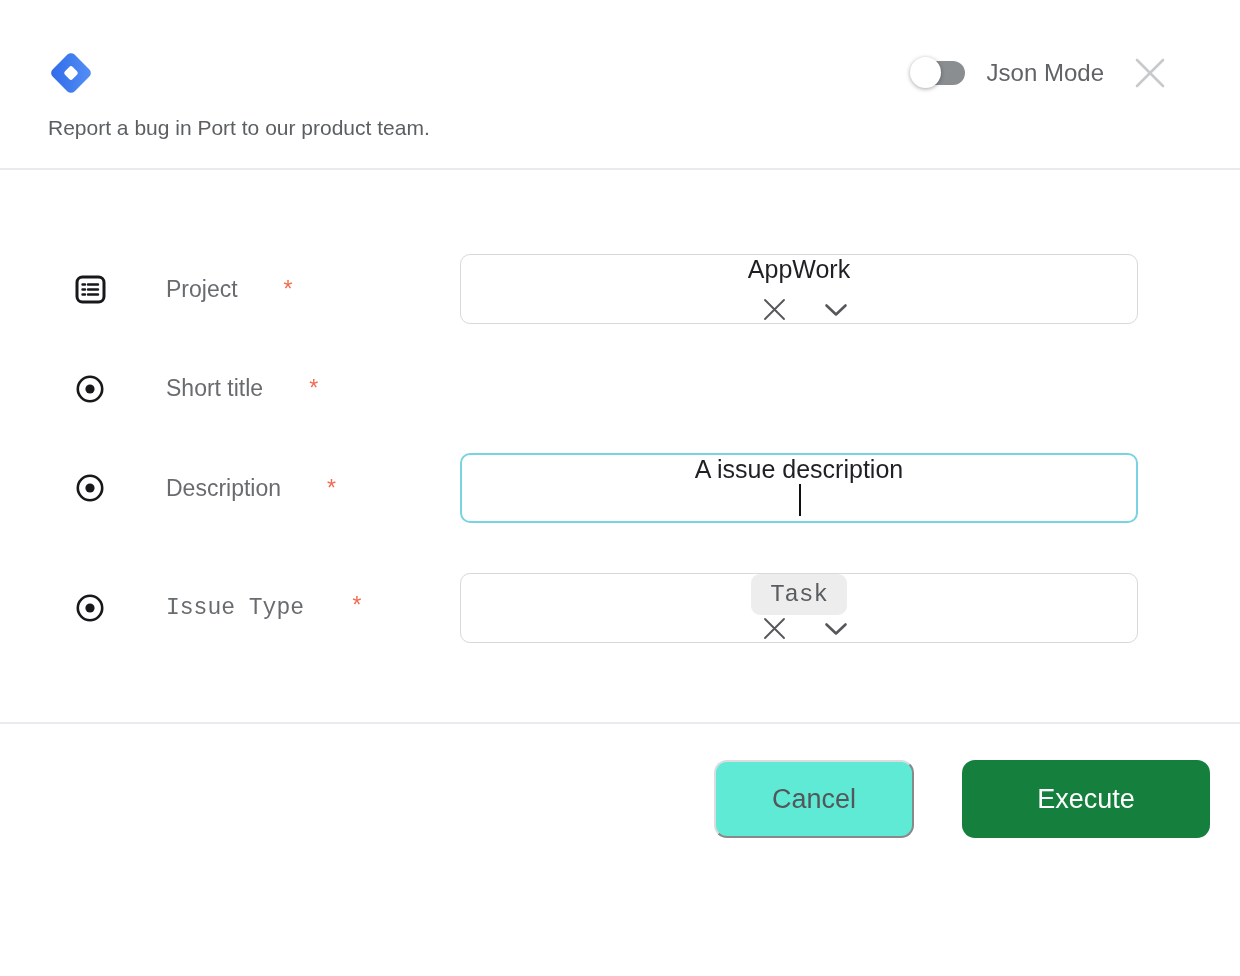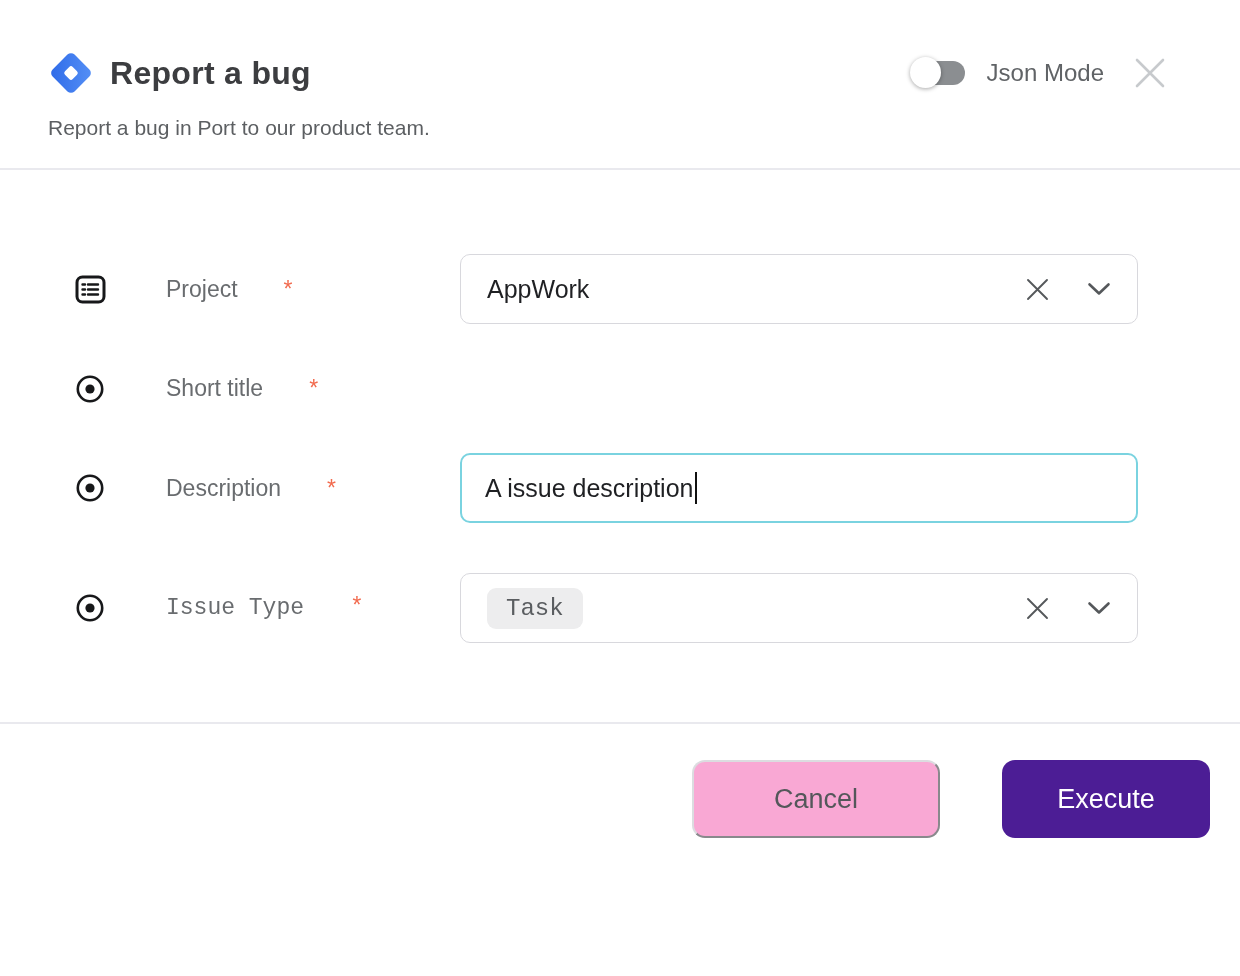--- a/index.html
+++ b/index.html
@@ -22,58 +22,57 @@
 
   
   .form-body { padding-top:84px; }
   .form-row { display:flex; align-items:center; padding-left:75px; margin-bottom:50px; }
   .field-label-cell { display:flex; align-items:center; width:385px; flex:none;gap:44px; }
   .field-icon { width:31px; height:29px; margin-right:16px; flex:none; display:flex; align-items:center; }
   .field-label { font-size:23px; color:#696c6f; }
   .required-mark { color:#f26b4f; font-size:23px; margin-left:2px; }
 
   .field-control { width:678px; height:70px; border:1px solid #d8d8dd; border-radius:10px;
-    display:flex; align-items:center; padding:0 26px; font-size:25px; color:#1f2023; background:#fff; }
+    display:flex; align-items:center; padding:0 26px; font-size:25px; color:#1f2023; background:#fff;flex-direction:column; }
   .field-control.focused { border:2px solid #7ad3e0; padding:0 23px; }
   .control-value { flex:1; white-space:nowrap; overflow:hidden; }
   .control-icons { display:flex; align-items:center; gap:36px; padding-left:10px; }
   .icon-btn { display:flex; align-items:center; justify-content:center; cursor:pointer; }
 
   .chip { background:#ededee; border-radius:9px; padding:7px 19px; font-size:24px; color:#5a5d60; display:inline-block; }
 
   .caret { display:inline-block; width:2px; height:32px; background:#111; margin-left:2px;
     vertical-align:middle; animation:blink 1.1s steps(1) infinite; }
   @keyframes blink { 50% { opacity:0; } }
 
   
   .footer-divider { height:2px; background:#e9e9ee; margin-top:79px; }
   .modal-footer { display:flex; justify-content:flex-end; align-items:center; gap:48px; padding:36px 30px 0 0; }
   .btn { height:78px; border-radius:13px; font-size:27px; display:flex; align-items:center; justify-content:center;
     cursor:pointer; font-family:"Liberation Sans", sans-serif; }
-  .btn-cancel { width:248px; background:#f9a8d4; border:1px solid #dcdcе0; border-color:#dcdce0; color:#54575a; }
-  .btn-execute { width:208px; background:#4c1d95; color:#ffffff; border:none;margin-left:14px; }
+  .btn-cancel { width:200px; background:#5eead4; border:1px solid #dcdcе0; border-color:#dcdce0; color:#54575a; }
+  .btn-execute { width:248px; background:#15803d; color:#ffffff; border:none; }
 </style>
 </head>
 <body>
 
 <div class="modal-header">
   <div class="header-top">
     <span class="app-icon">
       <svg width="46" height="46" viewBox="0 0 46 46">
         <defs>
           <linearGradient id="jg" x1="0" y1="1" x2="1" y2="0">
             <stop offset="0" stop-color="#2e6ae8"></stop>
             <stop offset="1" stop-color="#5590f6"></stop>
           </linearGradient>
         </defs>
         <rect x="7.5" y="7.5" width="31" height="31" rx="5" transform="rotate(45 23 23)" fill="url(#jg)"></rect>
         <rect x="17.5" y="17.5" width="11" height="11" rx="2.5" transform="rotate(45 23 23)" fill="#ffffff"></rect>
       </svg>
     </span>
-    <span class="modal-title">Report a bug</span>
     <div class="header-right">
       <div class="toggle">
         <div class="toggle-knob"></div>
       </div>
       <span class="json-mode-label">Json Mode</span>
       <span class="close-btn">
         <svg width="38" height="38" viewBox="0 0 38 38">
           <path d="M6 6 L32 32 M32 6 L6 32" stroke="#c7cacd" stroke-width="2.6" stroke-linecap="round" fill="none"></path>
         </svg>
       </span>

